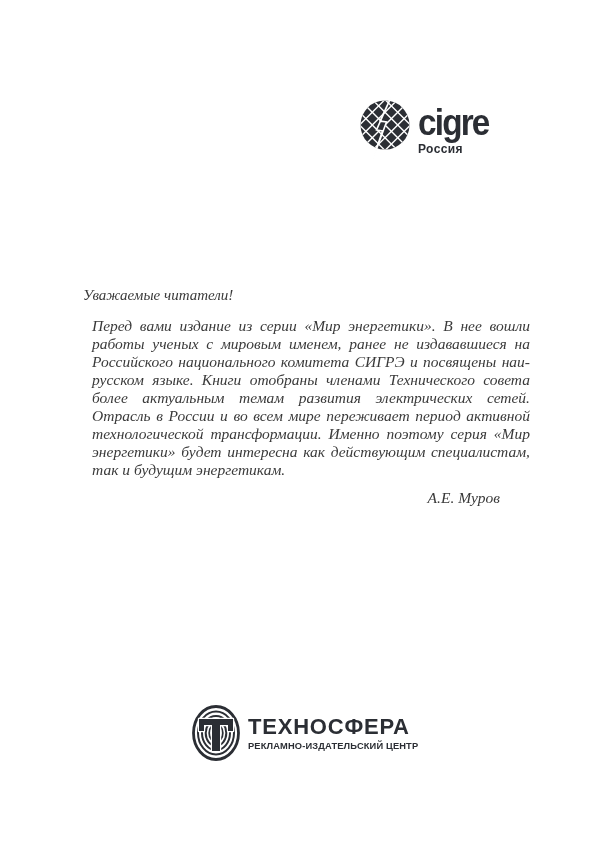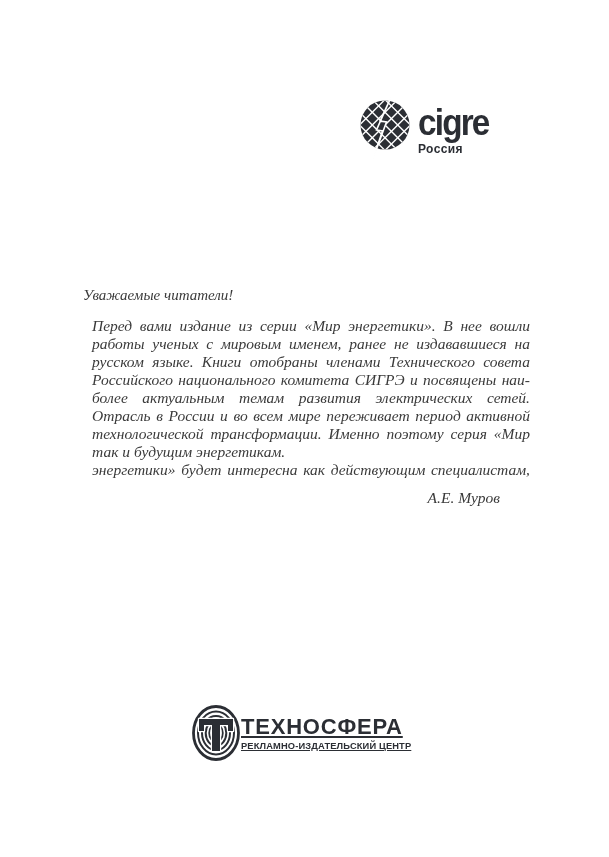--- a/index.html
+++ b/index.html
@@ -41,22 +41,22 @@
   .para-line{text-align:justify;text-align-last:justify;text-justify:inter-word;}
   .para-line.last{text-align-last:left;}
 
   .signature{
     position:absolute;left:92px;top:488px;width:408px;
     text-align:right;font-style:italic;font-size:15.5px;line-height:20.5px;color:var(--text);
   }
 
   
   .publisher{position:absolute;left:191px;top:704px;display:flex;align-items:center;}
-  .publisher-text{color:var(--ink);
-    font-family:"Liberation Sans", sans-serif;font-weight:bold;text-decoration:underline;}
+  .publisher-text{margin-left:7px;color:var(--ink);
+    font-family:"Liberation Sans", sans-serif;font-weight:bold;}
   .publisher-title{font-size:22px;line-height:22px;letter-spacing:0.8px;}
   .publisher-sub{font-size:9.3px;line-height:10px;margin-top:3px;letter-spacing:0.15px;}
 
   svg{display:block;}
   .t-glyph{paint-order:stroke;}
 </style>
 </head>
 <body>
 
 <div class="page">
@@ -92,27 +92,27 @@
       <div class="cigre-title">cigre</div>
       <div class="cigre-sub">Россия</div>
     </div>
   </div>
 
   <div class="salutation">Уважаемые читатели!</div>
 
   <div class="letter-body">
     <div class="para-line">Перед вами издание из серии «Мир энергетики». В нее вошли</div>
     <div class="para-line">работы ученых с мировым именем, ранее не издававшиеся на</div>
+    <div class="para-line">Российского национального комитета СИГРЭ и посвящены наи-</div>
     <div class="para-line">русском языке. Книги отобраны членами Технического совета</div>
-    <div class="para-line">Российского национального комитета СИГРЭ и посвящены наи-</div>
     <div class="para-line">более актуальным темам развития электрических сетей.</div>
     <div class="para-line">Отрасль в России и во всем мире переживает период активной</div>
     <div class="para-line">технологической трансформации. Именно поэтому серия «Мир</div>
+    <div class="para-line">энергетики» будет интересна как действующим специалистам,</div>
     <div class="para-line last">так и будущим энергетикам.</div>
-    <div class="para-line">энергетики» будет интересна как действующим специалистам,</div>
   </div>
 
   <div class="signature">
     <div>А.Е. Муров</div>
   </div>
 
   <div class="publisher">
     <span>
       <svg width="50" height="58" viewBox="0 0 50 58">
         <g fill="none" stroke="#2b2e34">

